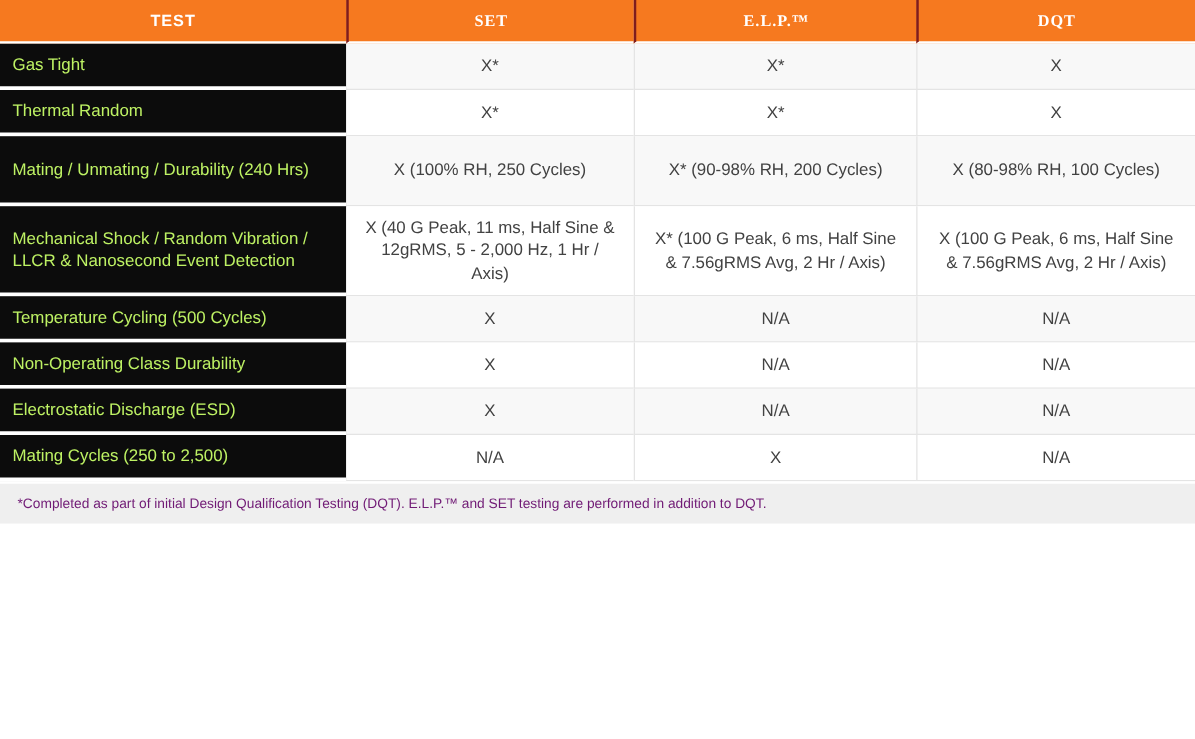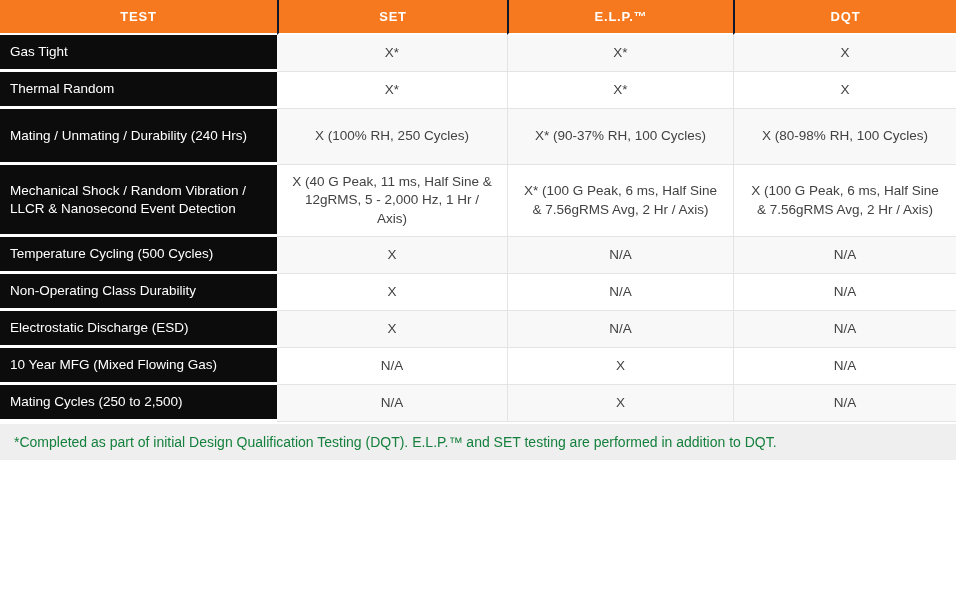--- a/index.html
+++ b/index.html
@@ -29,29 +29,29 @@
     color: #ffffff;
     font-size: 13px;
     font-weight: bold;
     letter-spacing: 0.06em;
     text-align: center;
     vertical-align: middle;
     padding: 8px 6px;
     border-bottom: 2px solid #ffffff;
     box-sizing: border-box;
   }
-  thead th + th { border-left: 2px solid #0f172a; }
+  thead th + th { border-left: 2px solid #7f1d1d; font-family: Liberation Serif, serif; }
 
   tbody tr { height: 37px; }
   tbody tr.row-tall { height: 56px; }
   tbody tr.row-taller { height: 72px; }
 
   td.label {
     background: #0C0C0C;
-    color: #ffffff;
+    color: #bef264;
     font-size: 13.5px;
     text-align: left;
     vertical-align: middle;
     line-height: 1.3;
     padding: 5px 16px 5px 10px;
     border-bottom: 3px solid #ffffff;
     box-sizing: border-box;
   }
   td.data {
     color: #424242;
@@ -62,22 +62,22 @@
     padding: 4px 12px;
     border-bottom: 1px solid #E4E4E4;
     box-sizing: border-box;
   }
   td.data + td.data { border-left: 1px solid #E4E4E4; }
   tbody tr:nth-child(odd) td.data { background: #F8F8F8; }
   tbody tr:nth-child(even) td.data { background: #FFFFFF; }
 
   tfoot td {
     background: #EFEFEF;
-    color: #15803d;
-    font-size: 14px;
+    color: #701a75;
+    font-size: 11px;
     text-align: left;
     vertical-align: middle;
     padding: 10px 14px;
     border-top: 2px solid #ffffff;
     box-sizing: border-box;
   }
 </style>
 </head>
 <body>
 
@@ -106,21 +106,21 @@
       </tr>
       <tr>
         <td class="label">Thermal Random</td>
         <td class="data">X*</td>
         <td class="data">X*</td>
         <td class="data">X</td>
       </tr>
       <tr class="row-tall">
         <td class="label">Mating / Unmating / Durability (240 Hrs)</td>
         <td class="data">X (100% RH, 250 Cycles)</td>
-        <td class="data">X* (90-37% RH, 100 Cycles)</td>
+        <td class="data">X* (90-98% RH, 200 Cycles)</td>
         <td class="data">X (80-98% RH, 100 Cycles)</td>
       </tr>
       <tr class="row-taller">
         <td class="label">Mechanical Shock / Random Vibration / LLCR &amp; Nanosecond Event Detection</td>
         <td class="data">X (40 G Peak, 11 ms, Half Sine &amp; 12gRMS, 5 - 2,000 Hz, 1 Hr / Axis)</td>
         <td class="data">X* (100 G Peak, 6 ms, Half Sine &amp; 7.56gRMS Avg, 2 Hr / Axis)</td>
         <td class="data">X (100 G Peak, 6 ms, Half Sine &amp; 7.56gRMS Avg, 2 Hr / Axis)</td>
       </tr>
       <tr>
         <td class="label">Temperature Cycling (500 Cycles)</td>
@@ -134,26 +134,20 @@
         <td class="data">N/A</td>
         <td class="data">N/A</td>
       </tr>
       <tr>
         <td class="label">Electrostatic Discharge (ESD)</td>
         <td class="data">X</td>
         <td class="data">N/A</td>
         <td class="data">N/A</td>
       </tr>
       <tr>
-        <td class="label">10 Year MFG (Mixed Flowing Gas)</td>
-        <td class="data">N/A</td>
-        <td class="data">X</td>
-        <td class="data">N/A</td>
-      </tr>
-      <tr>
         <td class="label">Mating Cycles (250 to 2,500)</td>
         <td class="data">N/A</td>
         <td class="data">X</td>
         <td class="data">N/A</td>
       </tr>
     </tbody>
     <tfoot>
       <tr>
         <td colspan="4">*Completed as part of initial Design Qualification Testing (DQT). E.L.P.™ and SET testing are performed in addition to DQT.</td>
       </tr>

